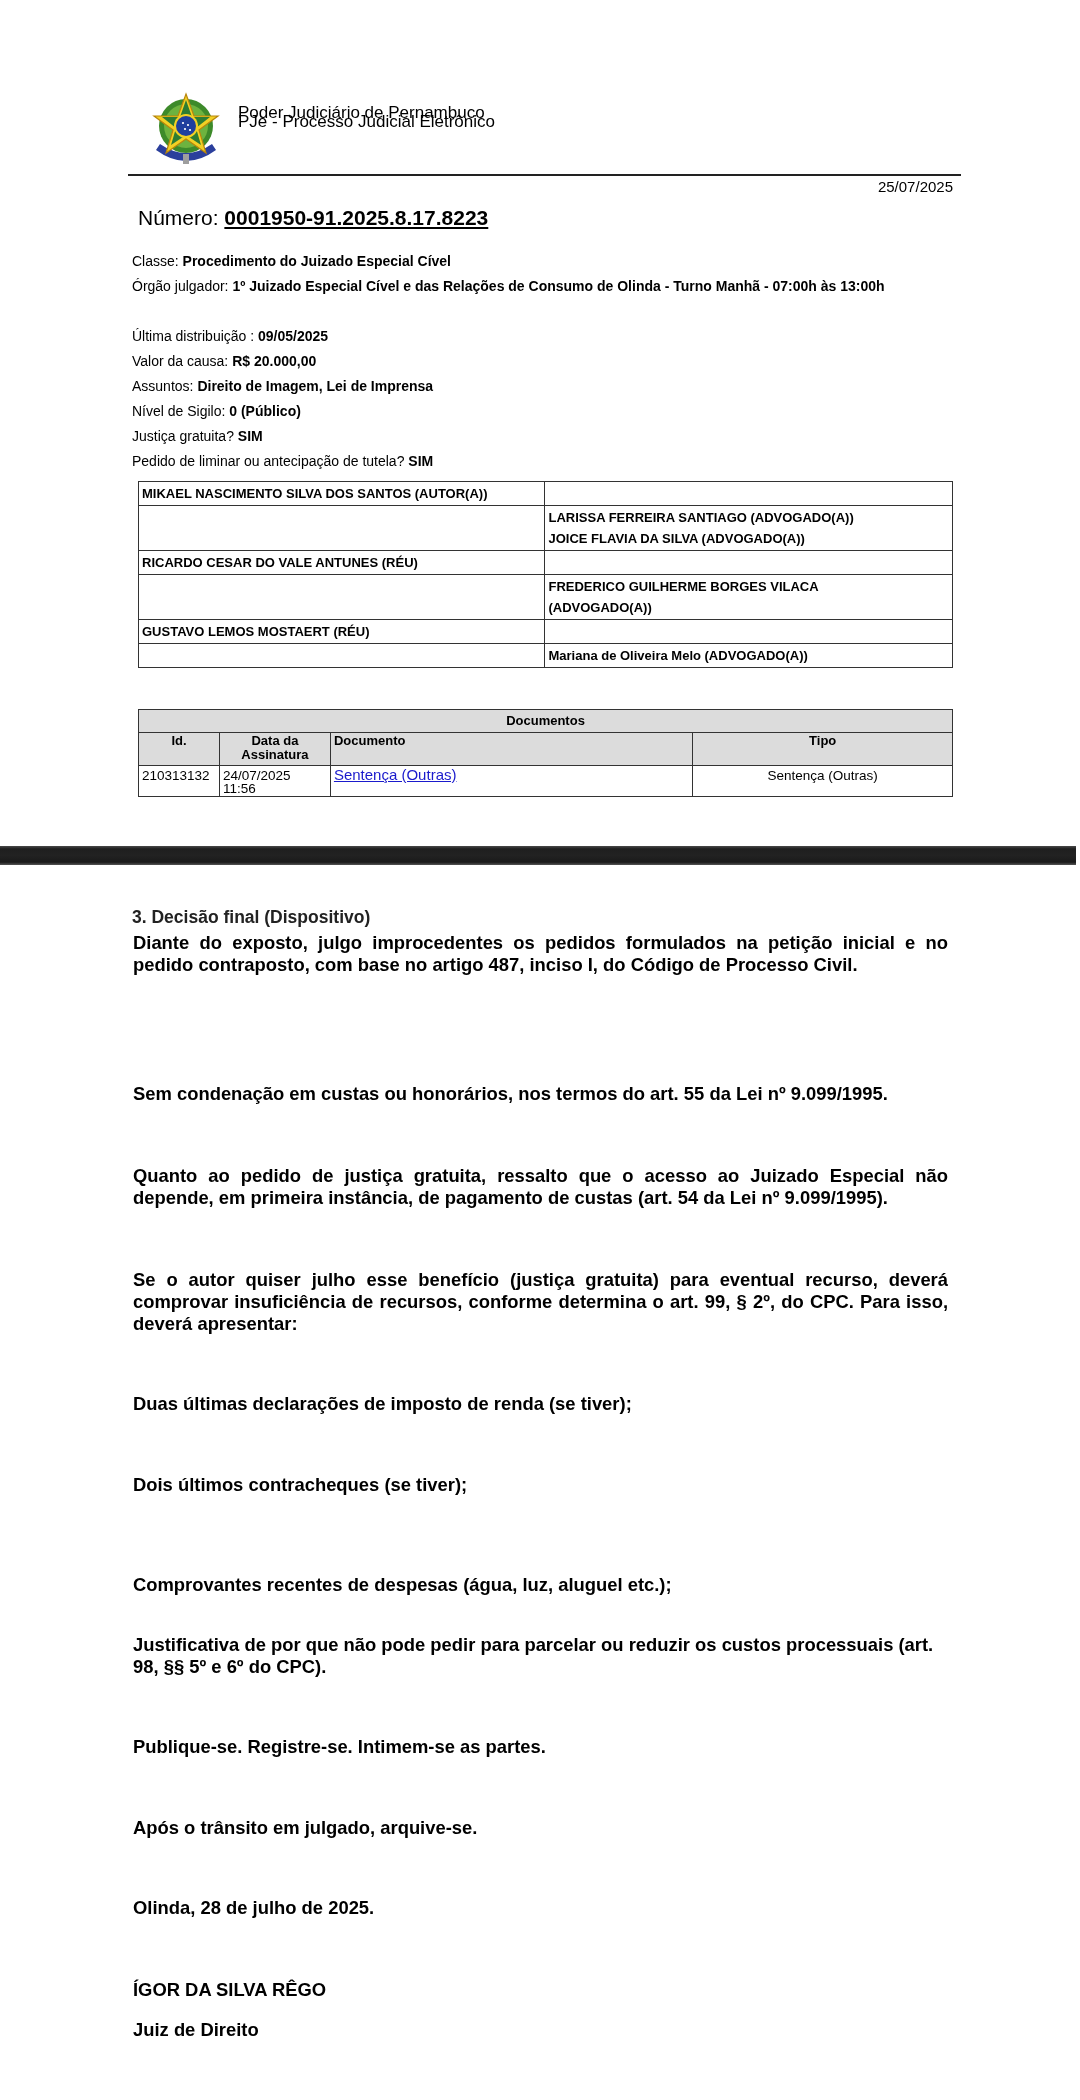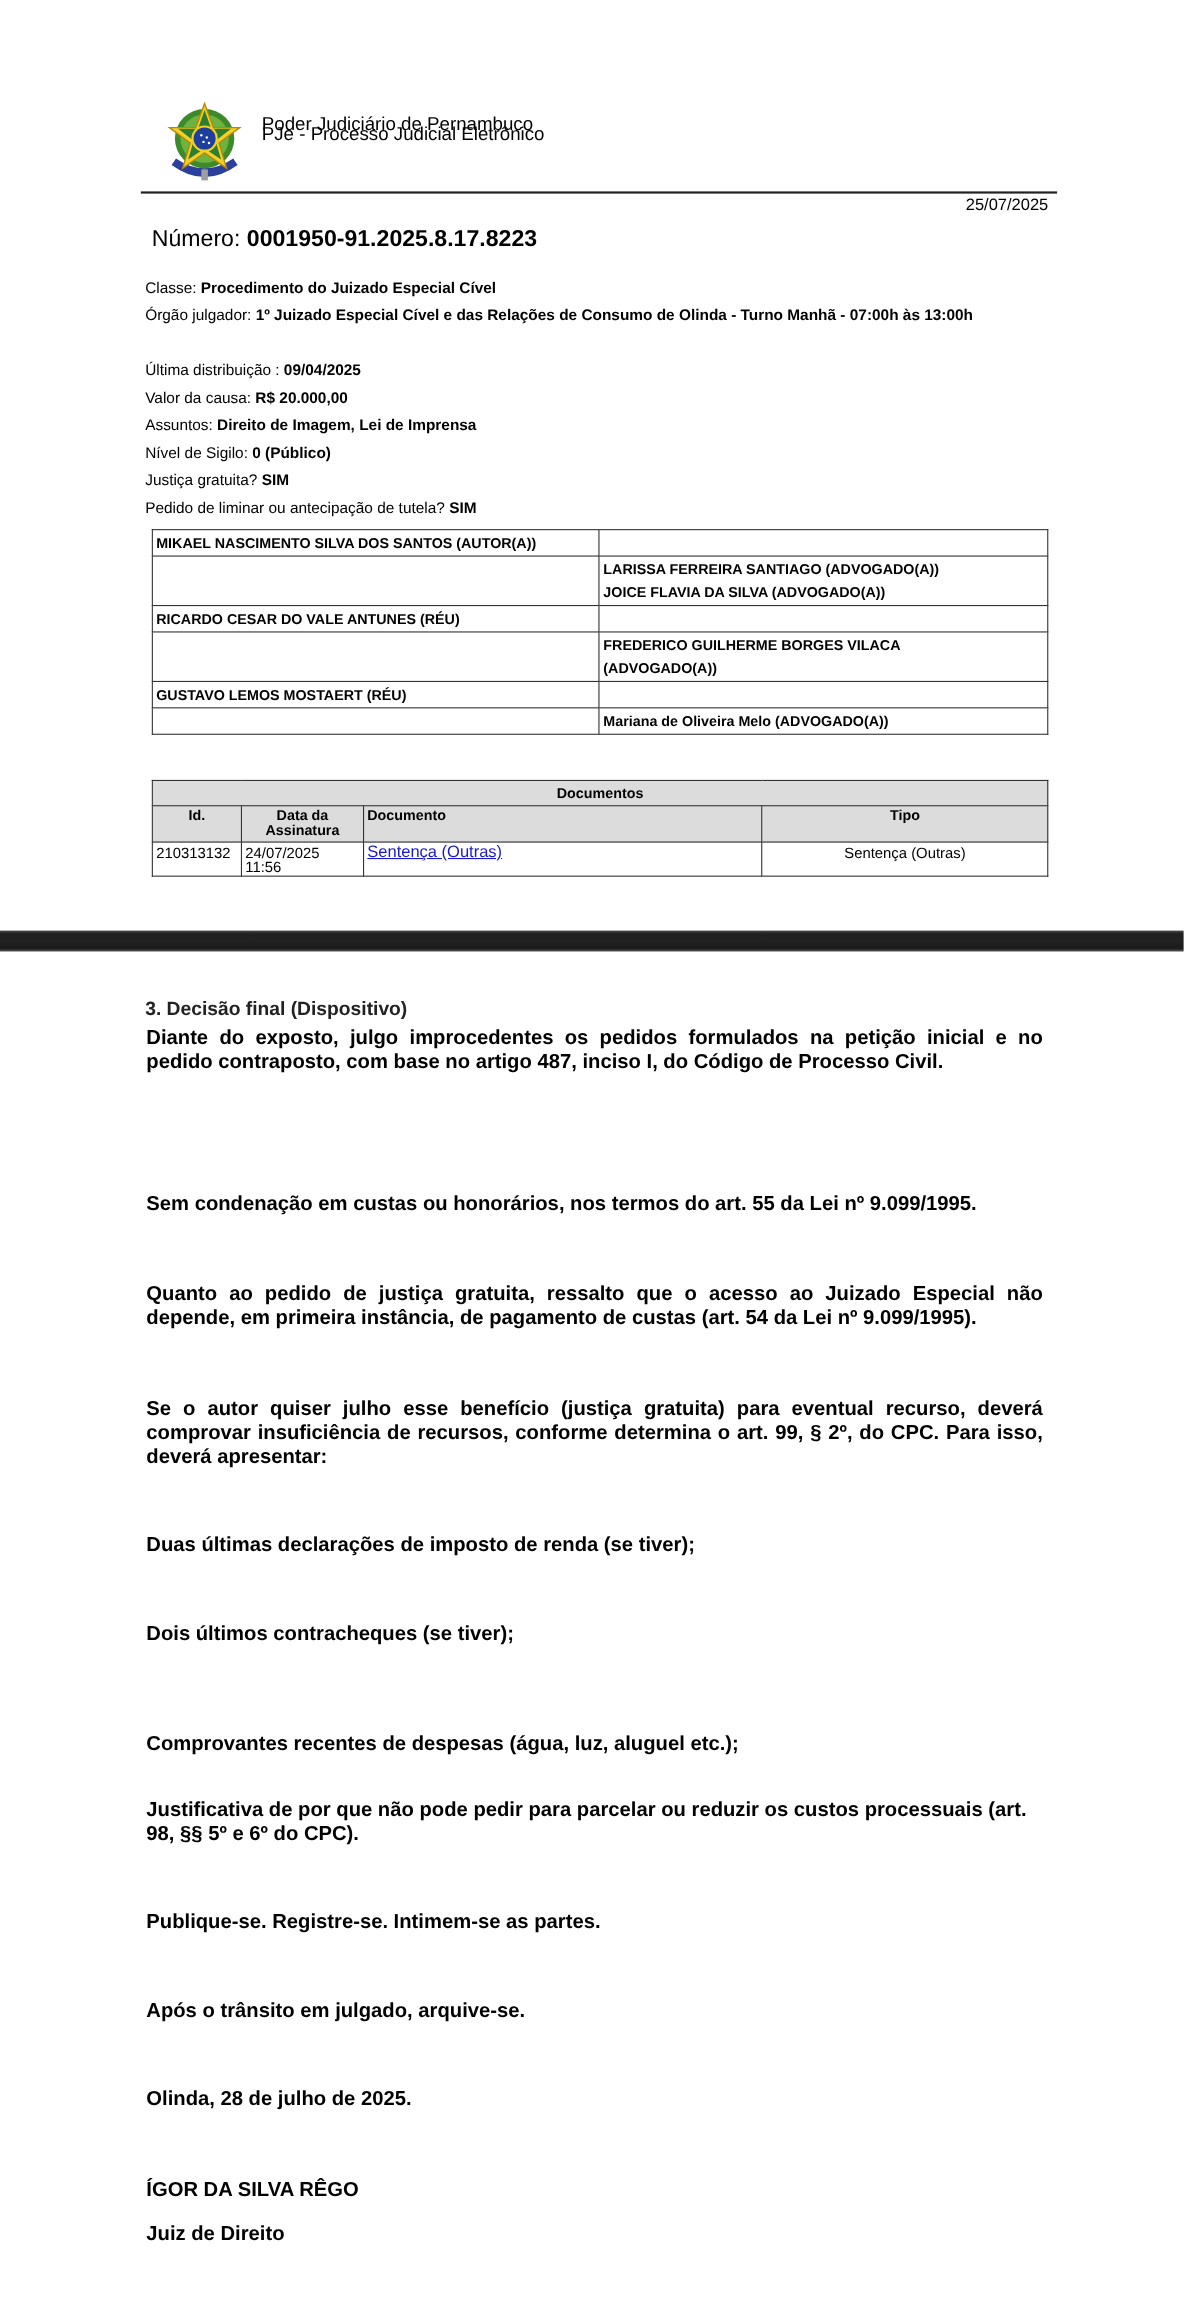--- a/index.html
+++ b/index.html
@@ -8,21 +8,21 @@
   .abs { position:absolute; }
 
   
   .emblem { left:146px; top:88px; width:80px; height:84px; }
   .hdr-line1 { left:238px; top:103px; font-size:17px; }
   .hdr-line2 { left:238px; top:112px; font-size:17px; }
   .hdr-rule { left:128px; top:174px; width:833px; height:0; border-top:2px solid #222; }
   .hdr-date { right:127px; top:178px; font-size:15px; }
 
   .numero { left:138px; top:206px; font-size:21px; }
-  .numero b { font-weight:bold; }
+  .numero b { font-weight:bold;text-decoration:underline; }
 
   .meta { left:132px; font-size:14px; line-height:24px; }
   .meta b { font-weight:bold; }
 
   
   table { border-collapse:collapse; position:absolute; font-size:13px; }
   td, th { border:1.4px solid #333; padding:1px 3px; vertical-align:top; }
   th { background:#dcdcdc; font-weight:bold; text-align:center; }
   .partes { left:138px; top:481px; width:815px; }
   .partes td { font-weight:bold; font-size:13px; line-height:21px; height:21px; }
@@ -69,21 +69,21 @@
   <span>Número: </span><b>0001950-91.2025.8.17.8223</b>
 </div>
 
 <div class="abs meta" style="top:249px;width:800px;">
   <span>Classe: </span><b>Procedimento do Juizado Especial Cível</b>
 </div>
 <div class="abs meta" style="top:274px;width:800px;">
   <span> Órgão julgador: </span><b>1º Juizado Especial Cível e das Relações de Consumo de Olinda - Turno Manhã - 07:00h às 13:00h</b>
 </div>
 <div class="abs meta" style="top:324px;">
-  <span> Última distribuição : </span><b>09/04/2025</b>
+  <span> Última distribuição : </span><b>09/05/2025</b>
 </div>
 <div class="abs meta" style="top:349px;">
   <span> Valor da causa: </span><b>R$ 20.000,00</b>
 </div>
 <div class="abs meta" style="top:374px;">
   <span> Assuntos: </span><b>Direito de Imagem, Lei de Imprensa</b>
 </div>
 <div class="abs meta" style="top:399px;">
   <span> Nível de Sigilo: </span><b>0 (Público)</b>
 </div>

